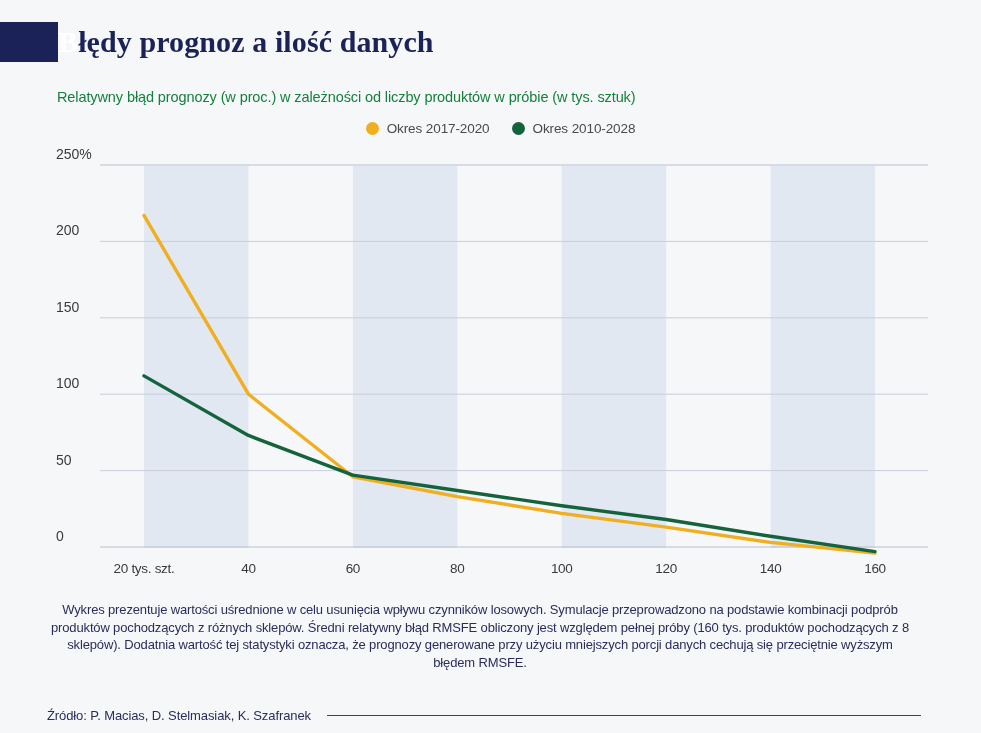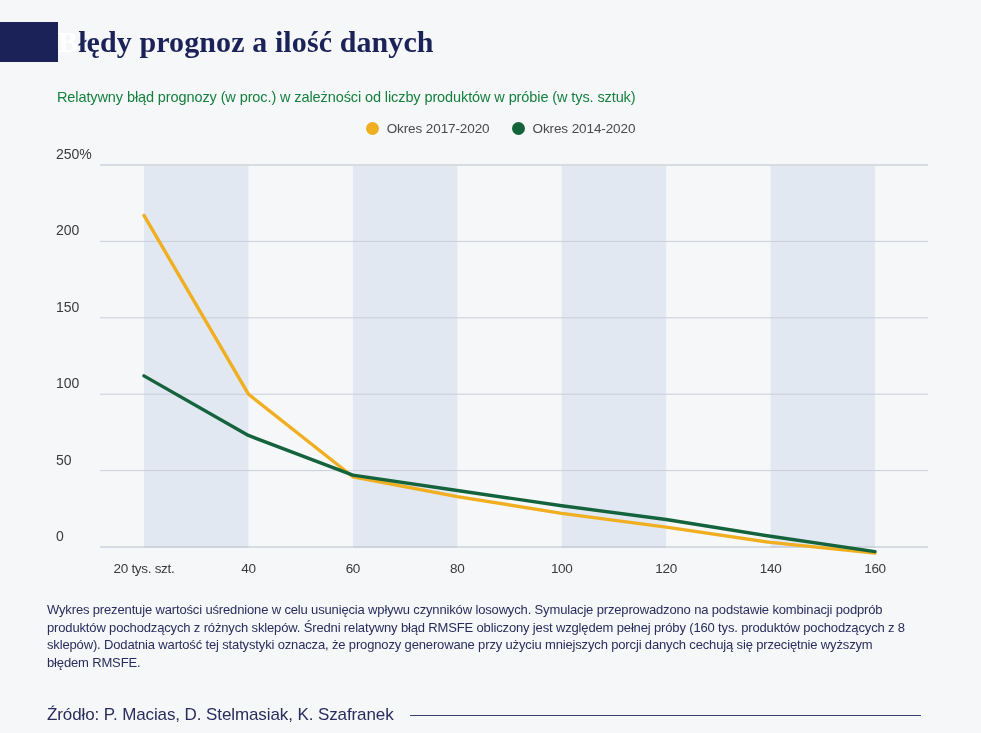--- a/index.html
+++ b/index.html
@@ -113,34 +113,35 @@
   
   .footnote {
     position: absolute;
     left: 47px;
     top: 601px;
     width: 866px;
     font-size: 13px;
     line-height: 17.5px;
     color: #2A2D5C;
     letter-spacing: -0.15px;
+    text-align: center;
   }
 
   
   .source-row {
     position: absolute;
     left: 47px;
     top: 697px;
     width: 886px;
     height: 36px;
     display: flex;
     align-items: center;
   }
   .source-text {
-    font-size: 17px;
+    font-size: 13px;
     color: #2A2D5C;
     white-space: nowrap;
     letter-spacing: -0.1px;
   }
   .source-rule {
     flex: 1 1 auto;
     height: 1px;
     background: #3A3F6B;
     margin: 0 12px 0 16px;
   }
@@ -177,21 +178,21 @@
 
 <div class="subtitle">Relatywny błąd prognozy (w proc.) w zależności od liczby produktów w próbie (w tys. sztuk)</div>
 
 <div class="legend">
   <div class="legend-item">
     <span class="legend-dot" style="background:#F0AE21"></span>
     <span>Okres 2017-2020</span>
   </div>
   <div class="legend-item">
     <span class="legend-dot" style="background:#15633C"></span>
-    <span>Okres 2014-2020</span>
+    <span>Okres 2010-2028</span>
   </div>
 </div>
 
 <div class="chart-wrap">
   <svg class="chart-svg" width="981" height="600" viewBox="0 0 981 600">
     <g id="bands">
         <rect x="144" y="166" width="104.42857142857142" height="382" fill="#E2E8F2"></rect>
         <rect x="352.85714285714283" y="166" width="104.42857142857144" height="382" fill="#E2E8F2"></rect>
         <rect x="561.7142857142857" y="166" width="104.42857142857144" height="382" fill="#E2E8F2"></rect>
         <rect x="770.5714285714286" y="166" width="104.42857142857144" height="382" fill="#E2E8F2"></rect>

